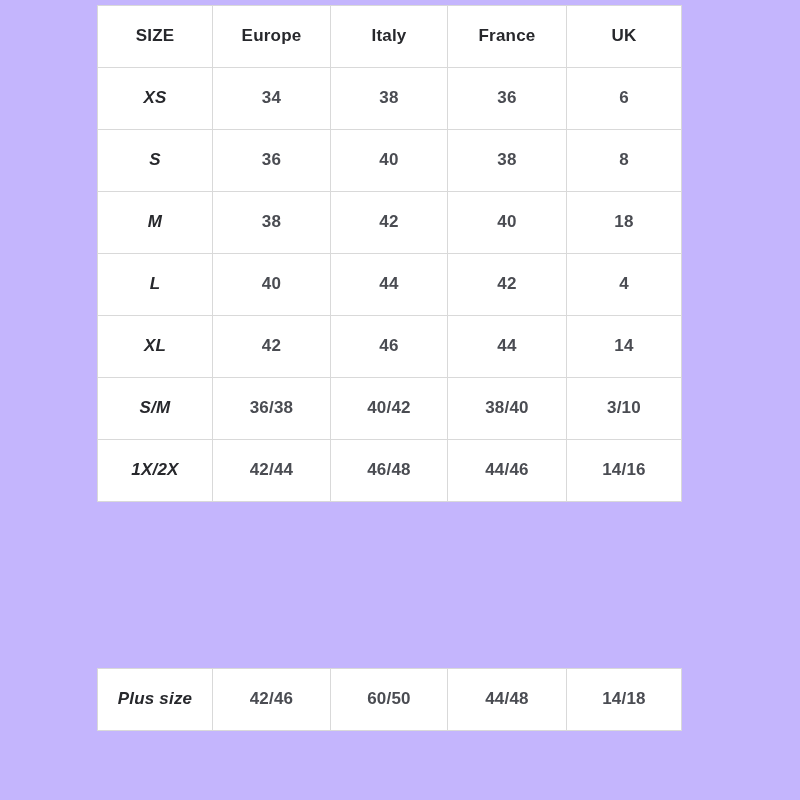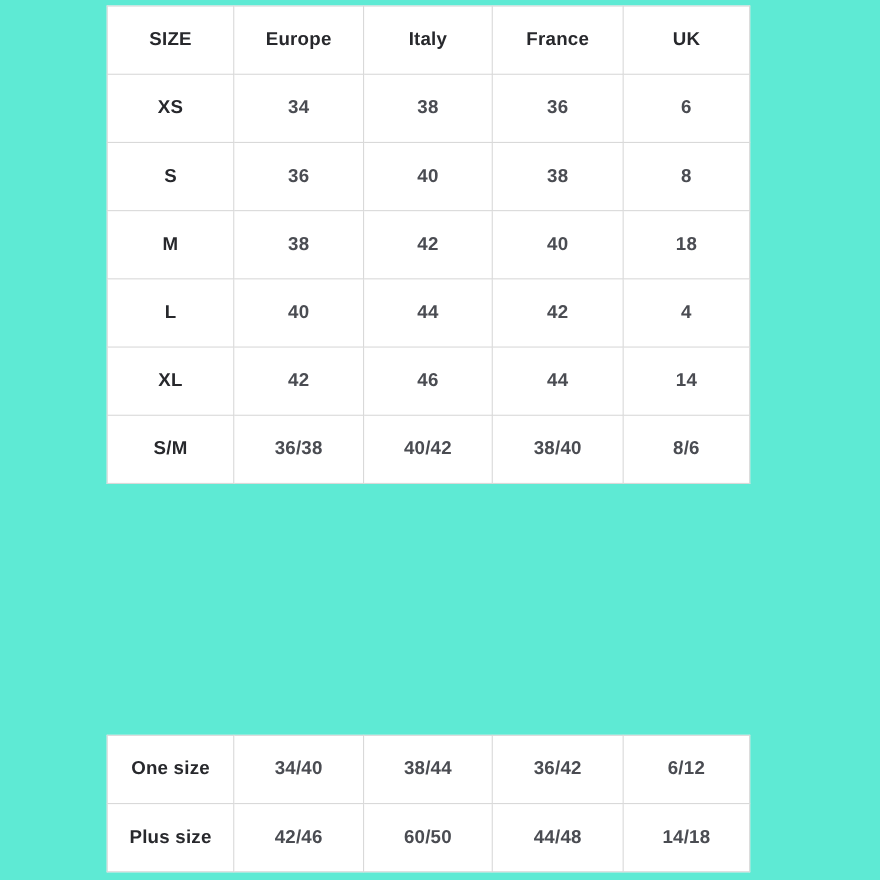--- a/index.html
+++ b/index.html
@@ -8,21 +8,21 @@
     width: 800px;
     height: 800px;
     font-family: "Liberation Sans", "DejaVu Sans", sans-serif;
     position: relative;
     overflow: hidden;
   }
   .page {
     position: absolute;
     left: 0; top: 0;
     width: 800px; height: 800px;
-    background: #5eead4;
+    background: #c4b5fd;
   }
   .table-wrap {
     position: absolute;
     left: 97px;
     width: 584px;
   }
   .table-wrap.main { top: 5px; }
   .table-wrap.special { top: 668px; }
   table {
     width: 100%;
@@ -43,20 +43,21 @@
     font-weight: 700;
     color: #27282c;
   }
   td {
     font-weight: 700;
     color: #4a4c52;
   }
   td.label-cell {
     font-weight: 700;
     color: #27282c;
+    font-style: italic;
   }
 </style>
 </head>
 <body>
 
 <div class="page">
 
   <div class="table-wrap main">
     <table>
       <colgroup>
@@ -109,44 +110,44 @@
             <td>42</td>
             <td>46</td>
             <td>44</td>
             <td>14</td>
           </tr>
           <tr>
             <td class="label-cell">S/M</td>
             <td>36/38</td>
             <td>40/42</td>
             <td>38/40</td>
-            <td>8/6</td>
+            <td>3/10</td>
+          </tr>
+          <tr>
+            <td class="label-cell">1X/2X</td>
+            <td>42/44</td>
+            <td>46/48</td>
+            <td>44/46</td>
+            <td>14/16</td>
           </tr>
         </tbody>
     </table>
   </div>
 
   <div class="table-wrap special">
     <table>
       <colgroup>
         <col style="width:115px">
         <col style="width:118px">
         <col style="width:117px">
         <col style="width:119px">
         <col style="width:115px">
       </colgroup>
       <tbody id="special-tbody">
           <tr>
-            <td class="label-cell">One size</td>
-            <td>34/40</td>
-            <td>38/44</td>
-            <td>36/42</td>
-            <td>6/12</td>
-          </tr>
-          <tr>
             <td class="label-cell">Plus size</td>
             <td>42/46</td>
             <td>60/50</td>
             <td>44/48</td>
             <td>14/18</td>
           </tr>
         </tbody>
     </table>
   </div>
 

